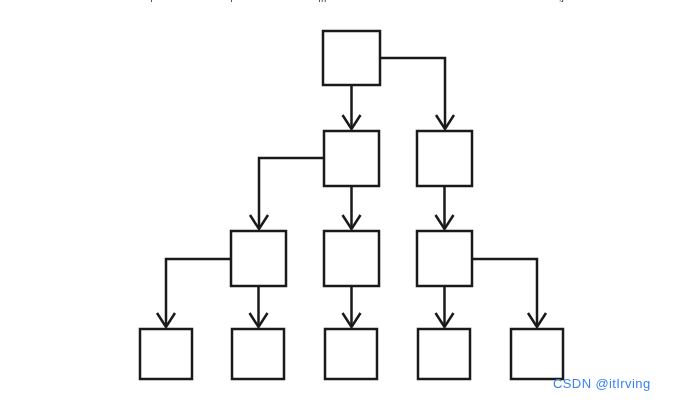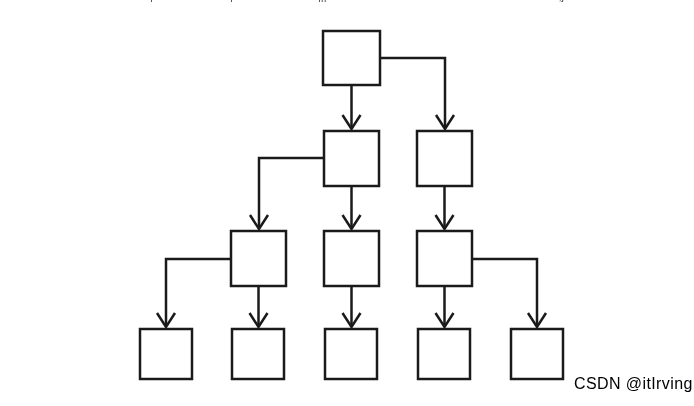--- a/index.html
+++ b/index.html
@@ -36,25 +36,25 @@
   #top-clip-strip .frag.dark {
     color: #444444;
   }
   #diagram-svg {
     position: absolute;
     left: 0;
     top: 0;
   }
   #watermark {
     position: absolute;
-    left: 574px;
+    left: 553px;
     top: 374px;
-    font-size: 16px;
+    font-size: 13px;
     line-height: 20px;
-    color: #000000;
+    color: #3b82f6;
     letter-spacing: 0.4px;
     white-space: nowrap;
     user-select: none;
   }
 </style>
 </head>
 <body>
 
 <div id="canvas">
 

